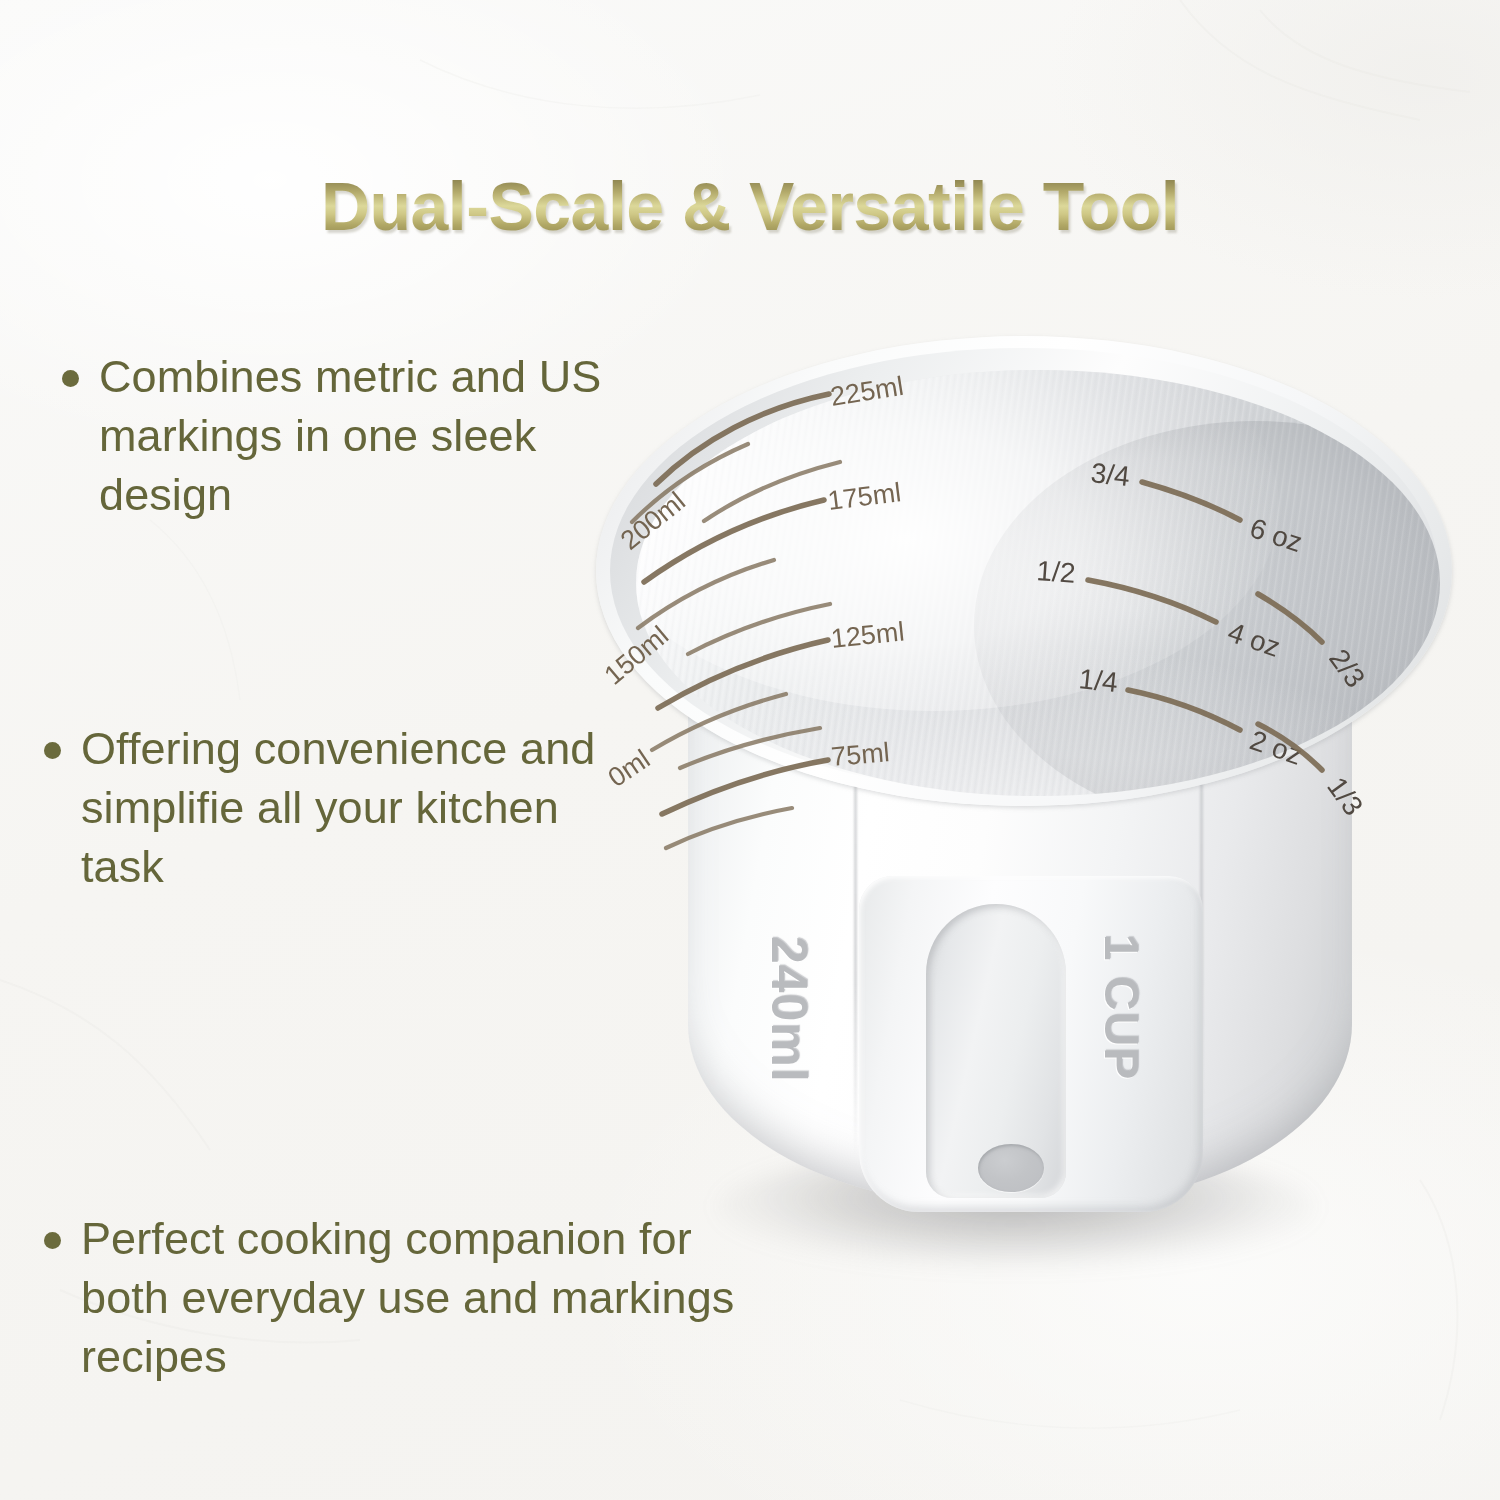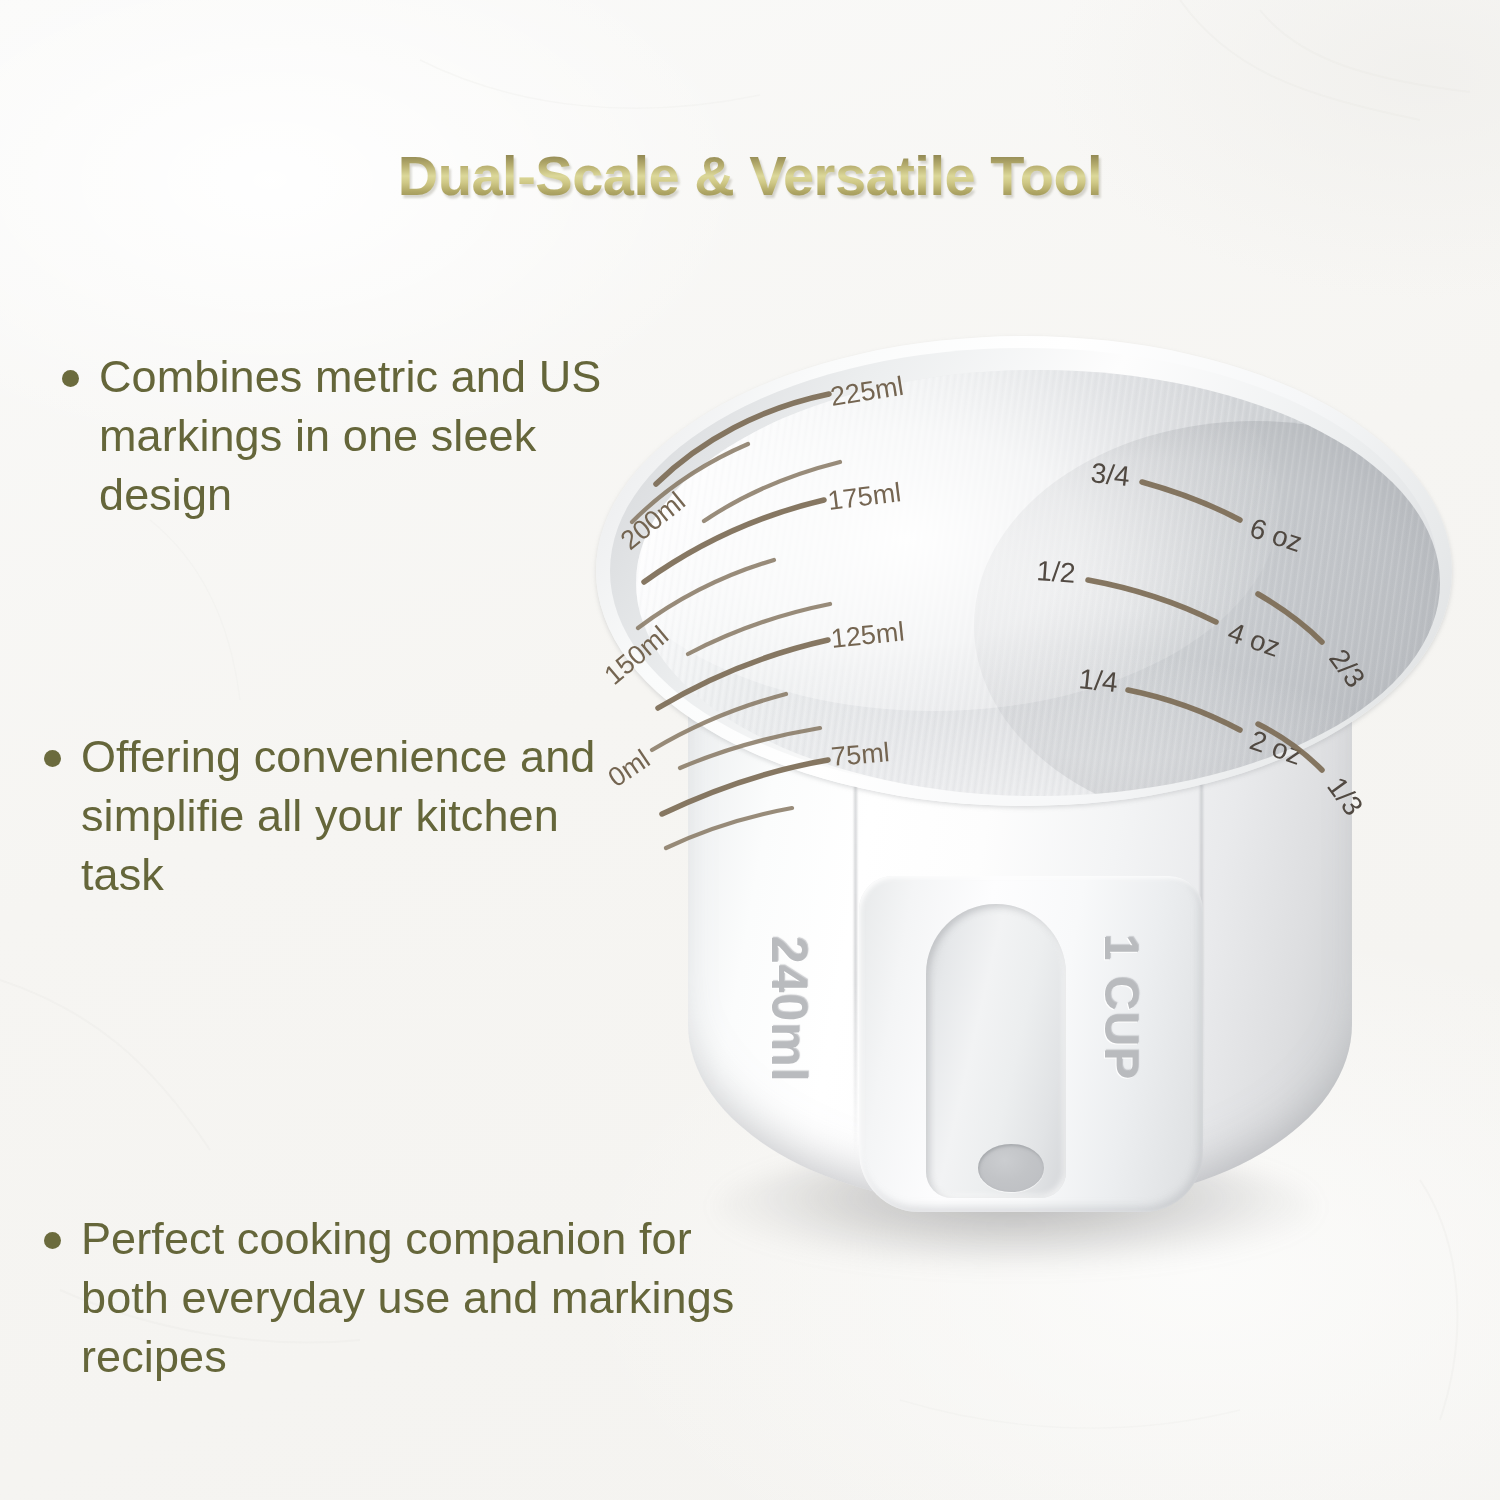--- a/index.html
+++ b/index.html
@@ -39,39 +39,40 @@
     position: absolute;
     left: 0;
     top: 148px;
     width: 1500px;
     text-align: center;
   }
   .title {
     display: inline-block;
     font-family: "Liberation Sans", sans-serif;
     font-weight: bold;
-    font-size: 56px;
+    font-size: 68px;
     letter-spacing: -0.5px;
     line-height: 1;
     background-image: linear-gradient(
         to bottom,
         #7d7444 0%,
         #8d8450 10%,
         #b4ab6c 30%,
         #dcd89a 50%,
         #cfc886 62%,
         #b0a765 78%,
         #9a9157 92%,
         #8a8150 100%);
     -webkit-background-clip: text;
     background-clip: text;
     color: transparent;
     -webkit-text-fill-color: transparent;
     filter: drop-shadow(2px 3px 1px rgba(120,115,90,0.28));
     white-space: nowrap;
+    margin-top: 24px;
   }
 
   
   .bullets {
     position: absolute;
     left: 44px;
     top: 348px;
     width: 740px;
   }
   .bullet {
@@ -90,21 +91,21 @@
     margin-right: 20px;
   }
   .bullet .btext {
     font-family: "Liberation Sans", sans-serif;
     font-size: 45px;
     line-height: 1.31;
     color: #65663a;
     letter-spacing: 0.1px;
   }
   #bullet-1 { top: 0px;   left: 18px;  width: 600px; }
-  #bullet-2 { top: 380px; left: 0px;   width: 610px; }
+  #bullet-2 { top: 372px; left: 0px;   width: 610px; }
   #bullet-3 { top: 862px; left: 0px;   width: 740px; }
 
   
   .cup {
     position: absolute;
     left: 596px;
     top: 336px;
     width: 860px;
     height: 940px;
   }

